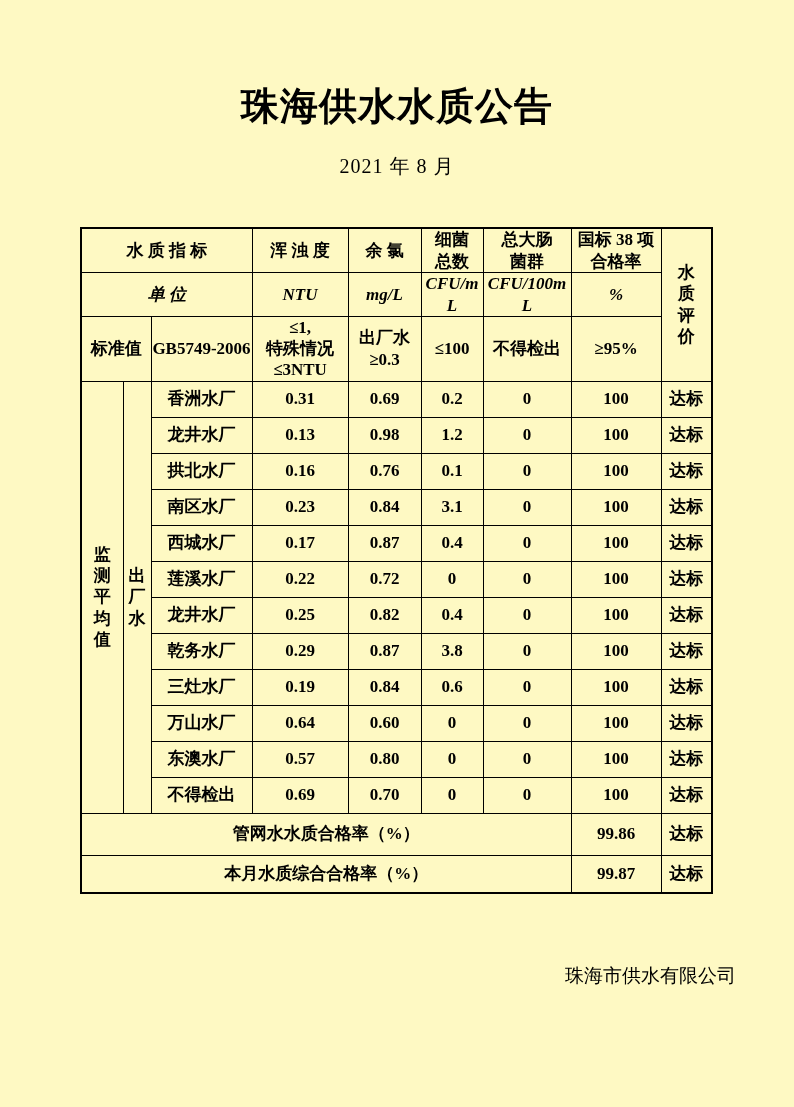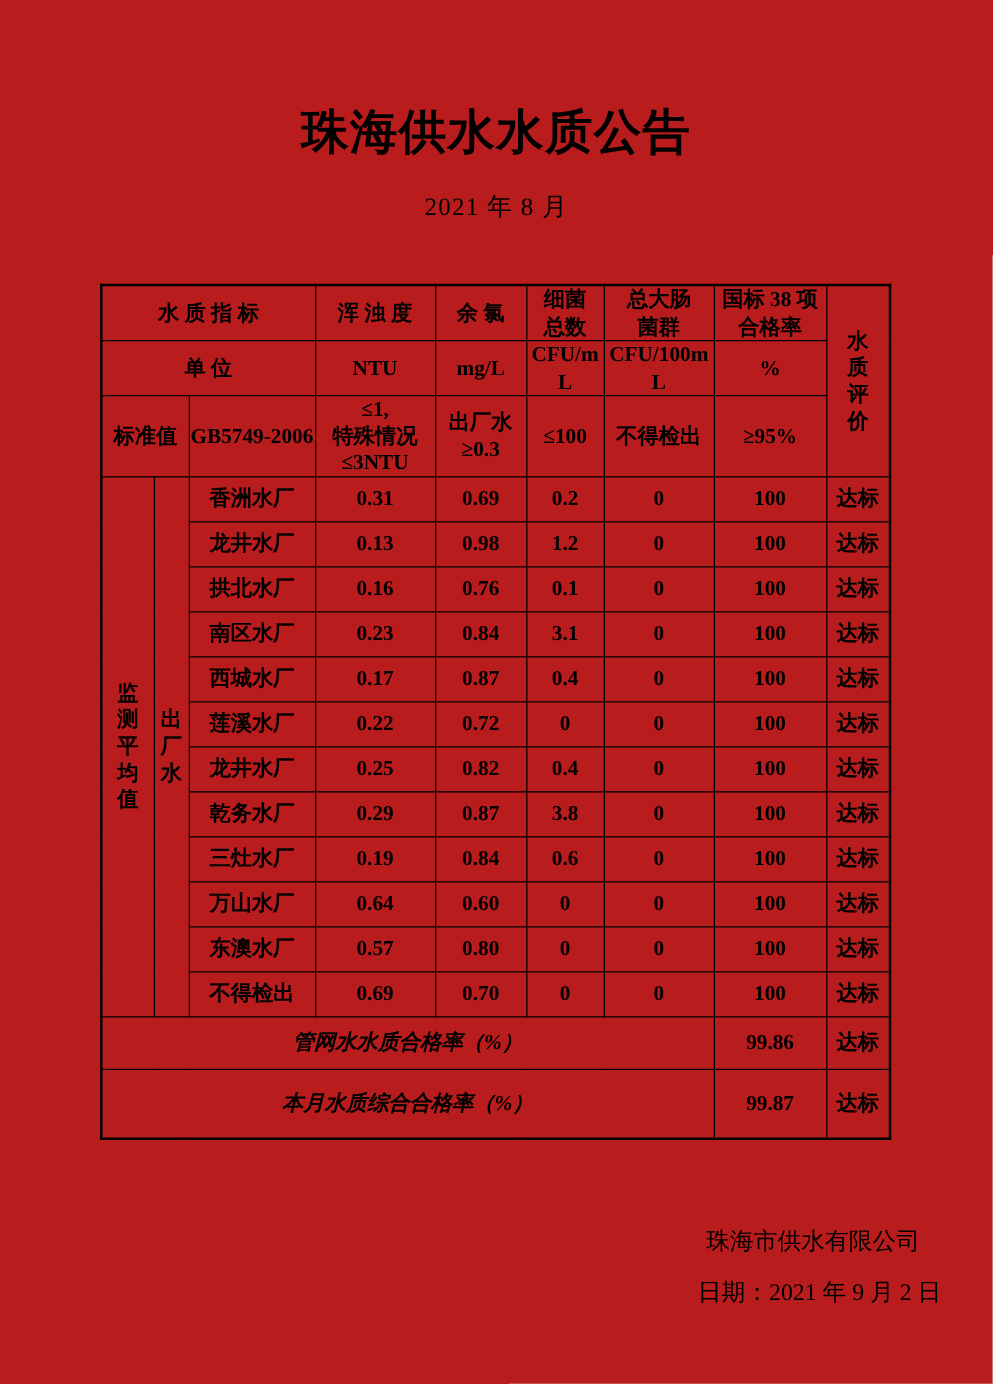--- a/index.html
+++ b/index.html
@@ -2,21 +2,21 @@
 <html><head>
 <meta charset="utf-8">
 <style>
   html,body{margin:0;padding:0;background:#ffffff;}
   body{
     width:794px;height:1107px;
     color:#000;
     font-family:"Liberation Serif","DejaVu Serif",serif;
     overflow:hidden;
   }
-  .page{position:relative;width:794px;height:1107px;background:#b91c1c;}
+  .page{position:relative;width:794px;height:1107px;background:#fef9c3;}
   .title{
     padding-top:86px;
     text-align:center;
     font-size:38px;
     font-weight:bold;
     line-height:1.1;
     font-family:"Liberation Sans","DejaVu Sans",sans-serif;
     letter-spacing:1px;
   }
   .subtitle{
@@ -39,29 +39,29 @@
     padding:0;
     text-align:center;
     vertical-align:middle;
     font-weight:bold;
     font-size:17px;
     line-height:1.25;
     white-space:pre-line;
     overflow:hidden;
   }
   tr.rh1{height:45px;}
-  tr.rh2{height:42px;}
+  tr.rh2{height:42px;font-style:italic;}
   tr.rh3{height:51px;}
   tr.rdata{height:36px;}
   tr.rsum1{height:42px;}
-  tr.rsum2{height:56px;}
+  tr.rsum2{height:38px;}
   td.vert{line-height:1.5;font-size:17px;}
   td.std{font-size:15px;line-height:1.15;}
   td.stdsmall{font-size:16px;line-height:1.15;}
-  td.sumlabel{font-size:18px;font-style:italic;}
+  td.sumlabel{font-size:18px;}
   .footer-company{
     margin-top:70px;
     text-align:right;
     margin-right:58px;
     font-size:19px;
     line-height:1.25;
   }
   .footer-date{
     margin-top:17px;
     text-align:right;
@@ -256,15 +256,14 @@
     </tr>
     <tr class="rsum2">
       <td colspan="7" class="sumlabel">本月水质综合合格率（%）</td>
       <td>99.87</td>
       <td>达标</td>
     </tr>
   </tbody>
     </table>
 
   <div class="footer-company">珠海市供水有限公司</div>
-  <div class="footer-date">日期：2021 年 9 月 2 日</div>
 
 </div>
 
 </body></html>

